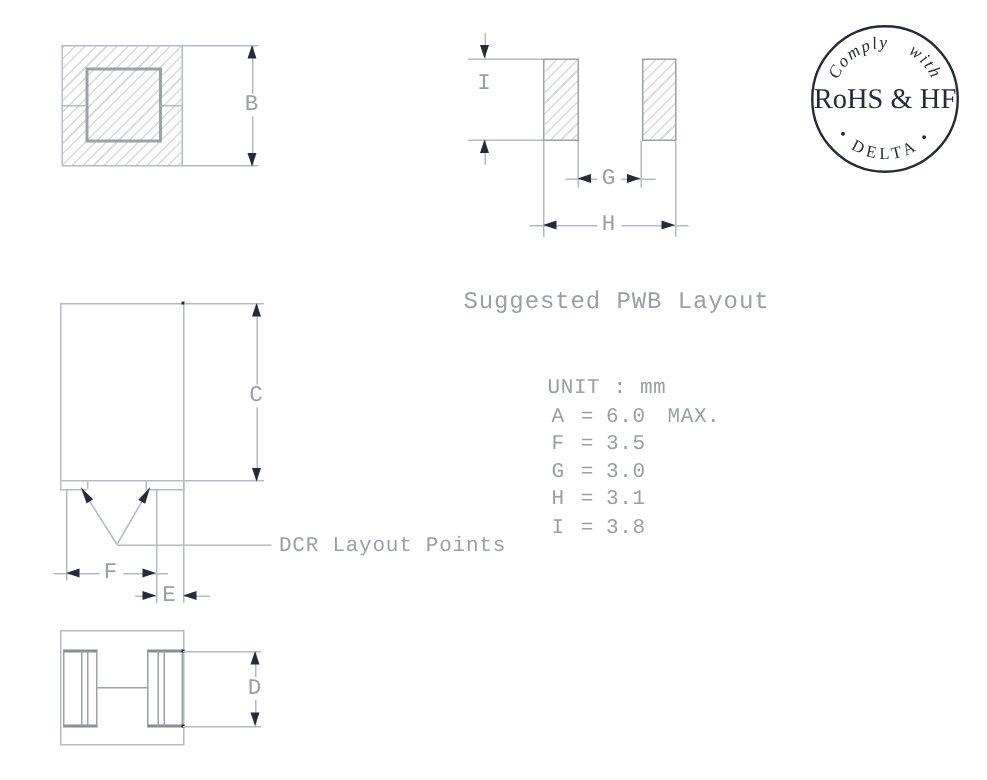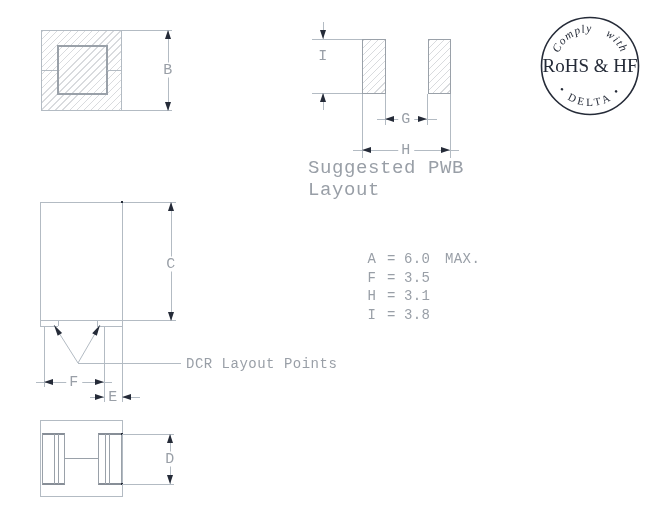--- a/index.html
+++ b/index.html
@@ -21,22 +21,22 @@
   .innerbox{position:absolute;border:2px solid var(--mid)}
   .pad{position:absolute;border:1px solid var(--mid);border-top:2px solid #878e97;border-bottom:2px solid #878e97}
   .ar{position:absolute;width:0;height:0;border-style:solid;border-color:transparent}
   .ar.up{border-width:0 3px 9px 3px;border-bottom-color:var(--ink)}
   .ar.dn{border-width:9px 3px 0 3px;border-top-color:var(--ink)}
   .ar.lf{border-width:3px 9px 3px 0;border-right-color:var(--ink)}
   .ar.rt{border-width:3px 0 3px 9px;border-left-color:var(--ink)}
   .dl{position:absolute;transform:translate(-50%,-50%);font-size:15px;line-height:1;
       color:var(--txt);background:#fff;padding:0 3px;letter-spacing:.5px}
   .dl.nobg{background:transparent;padding:0}
-  .caption{position:absolute;left:308px;top:157px;width:205px;text-align:left;
-      font-size:19px;color:var(--txt);letter-spacing:.6px}
+  .caption{position:absolute;left:308px;top:192px;width:205px;text-align:right;
+      font-size:16px;color:var(--txt);letter-spacing:.6px}
   .leader-text{position:absolute;left:186px;top:356px;font-size:14px;color:var(--txt);letter-spacing:.5px}
   .unit-table{position:absolute;left:365px;top:250px;font-size:14px;color:var(--txt);
       line-height:18.6px;letter-spacing:.4px;white-space:nowrap}
   .u-name{display:inline-block;width:14px;text-align:center}
   .u-eq{display:inline-block;width:25px;text-align:center}
   .u-val{display:inline-block;width:41px}
   .dot{position:absolute;width:2px;height:2px;background:var(--ink)}
   svg{position:absolute}
 </style>
 </head>
@@ -138,22 +138,24 @@
     <div class="dot" style="left:121px;top:483px"></div>
     <div class="hl" style="left:122px;top:434px;width:52px"></div>
     <div class="hl" style="left:122px;top:484px;width:52px"></div>
     <div class="vl" style="left:170px;top:434px;height:50px"></div>
     <div class="ar up" style="left:167px;top:434px"></div>
     <div class="ar dn" style="left:167px;top:475px"></div>
     <div class="dl" style="left:170px;top:459px">D</div>
   </div>
 
   <div class="unit-table">
+    <div>UNIT : mm</div>
     <div><span class="u-name">A</span><span class="u-eq">=</span><span class="u-val">6.0</span><span class="u-note">MAX.</span></div>
     <div><span class="u-name">F</span><span class="u-eq">=</span><span class="u-val">3.5</span><span class="u-note"></span></div>
+    <div><span class="u-name">G</span><span class="u-eq">=</span><span class="u-val">3.0</span><span class="u-note"></span></div>
     <div><span class="u-name">H</span><span class="u-eq">=</span><span class="u-val">3.1</span><span class="u-note"></span></div>
     <div><span class="u-name">I</span><span class="u-eq">=</span><span class="u-val">3.8</span><span class="u-note"></span></div>
   </div>
 
   <svg style="left:527px;top:5px" width="128" height="128" viewBox="0 0 128 128">
     <circle cx="63" cy="61" r="48.5" fill="none" stroke="#252b38" stroke-width="1.6"></circle>
     <defs>
       <path id="arcTop" d="M 29,61 A 34,34 0 0 1 97,61" fill="none"></path>
       <path id="arcBot" d="M 23,61 A 40,40 0 0 0 103,61" fill="none"></path>
     </defs>

